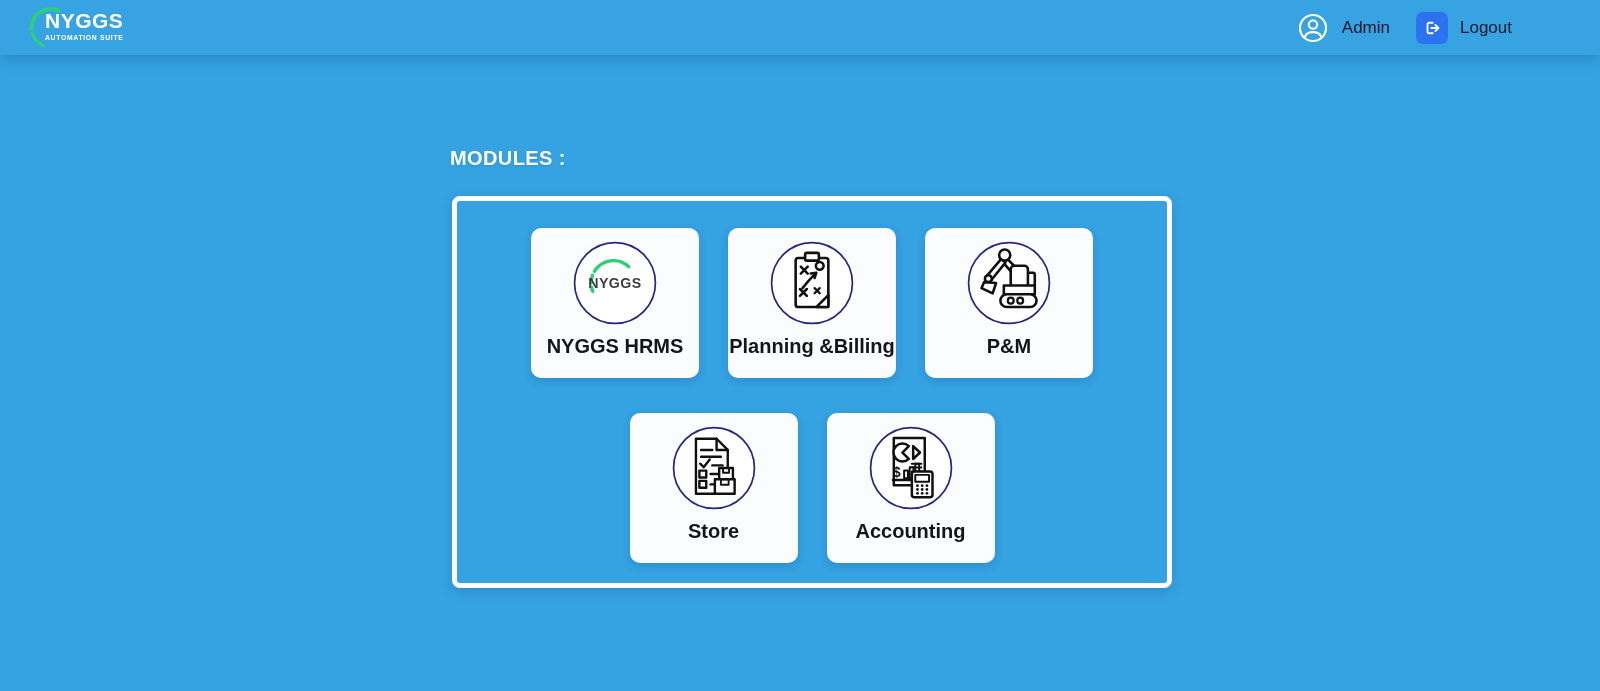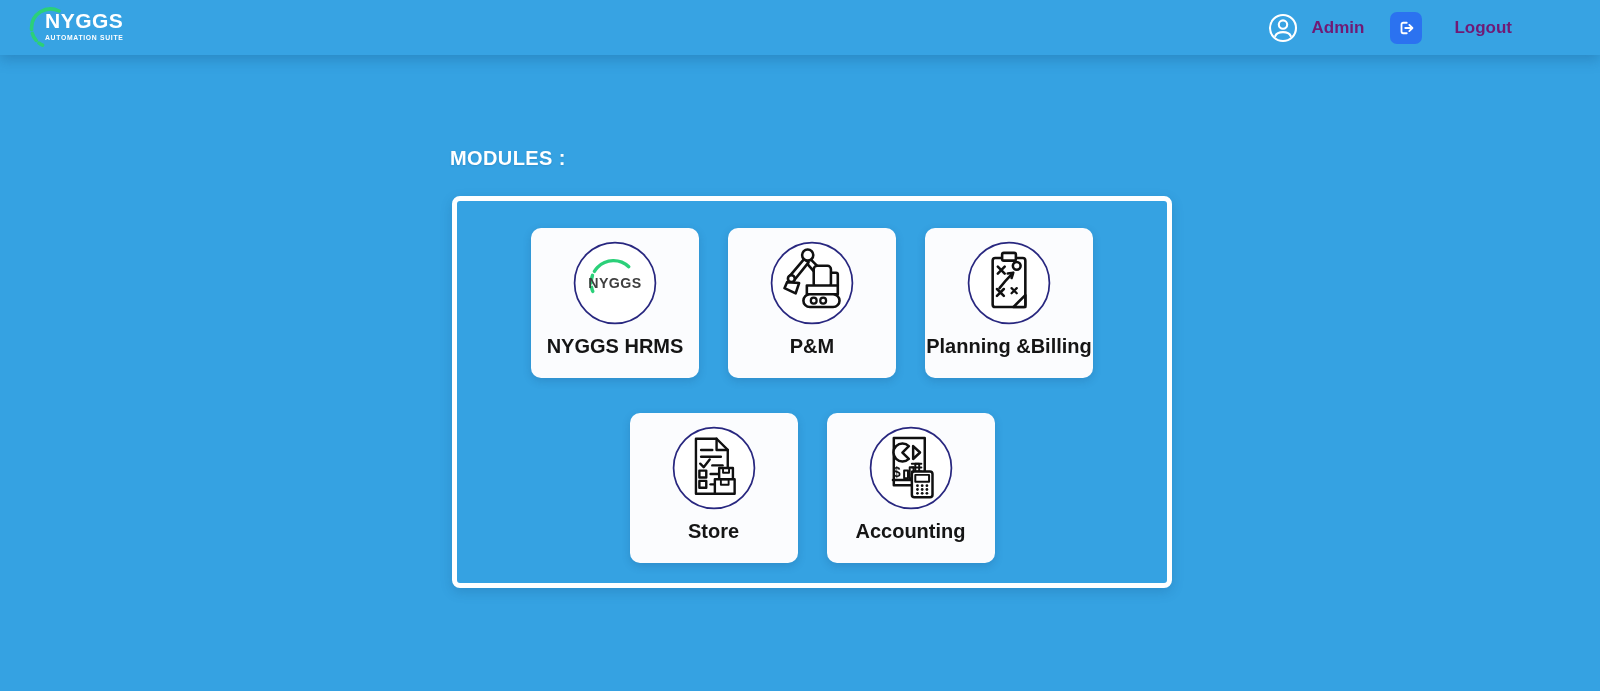--- a/index.html
+++ b/index.html
@@ -25,24 +25,24 @@
   .brand { position:relative; height:48px; width:120px; cursor:pointer; }
   .brand svg.arc { position:absolute; left:0; top:1px; }
   .brand-text { position:absolute; left:17px; top:5px; color:#ffffff; }
   .brand-title { font-size:21px; font-weight:bold; letter-spacing:0.5px; line-height:24px; }
   .brand-sub { font-size:6.8px; font-weight:bold; letter-spacing:0.7px; margin-top:1px; }
 
   .header-spacer { flex:1; }
   .header-right { display:flex; align-items:center; }
   .user-icon-wrap { display:flex; align-items:center; margin-right:14px; }
   .header-label {
-    color:#701a75; font-size:17px; font-weight:bold; cursor:pointer;
+    color:#0f172a; font-size:17px; font-weight:normal; cursor:pointer;
   }
   .admin-label { margin-right:26px; }
-  .logout-group { display:flex; align-items:center; cursor:pointer;gap:20px; }
+  .logout-group { display:flex; align-items:center; cursor:pointer; }
   .logout-btn {
     width:32px; height:32px; border-radius:7px;
     background:#2b72f0; border:none;
     display:flex; align-items:center; justify-content:center;
     margin-right:12px; cursor:pointer;
   }
 
   
   .modules-heading {
     position:absolute; left:450px; top:147px;
@@ -117,58 +117,58 @@
 
   <div class="modules-row row-1">
 
     <div class="module-card">
       <svg class="icon-svg" width="86" height="86" viewBox="0 0 100 100">
         <circle cx="50" cy="50" r="47" fill="#ffffff" stroke="#28277f" stroke-width="2"></circle>
         <path d="M66,31 A26,26 0 1 0 66,69" fill="none" stroke="#2bd079" stroke-width="4" stroke-linecap="round" stroke-dasharray="46 5 9 5 5 80"></path>
         <text x="50" y="55.5" text-anchor="middle" font-family="Liberation Sans, sans-serif" font-size="16.5" font-weight="bold" fill="#3f3f3f" letter-spacing="0.5">NYGGS</text>
       </svg>
       <div class="module-label">NYGGS HRMS</div>
+    </div>
+
+    <div class="module-card">
+      <svg class="icon-svg" width="86" height="86" viewBox="0 0 100 100">
+        <circle cx="50" cy="50" r="47" fill="#ffffff" stroke="#28277f" stroke-width="2"></circle>
+        <g stroke="#101010" stroke-width="3" fill="#ffffff" stroke-linejoin="round" stroke-linecap="round">
+          <rect x="31" y="21" width="38" height="57" rx="3"></rect>
+          <path d="M55,78 L69,64 L69,78 Z"></path>
+          <rect x="42" y="15" width="16" height="9" rx="2"></rect>
+          <path d="M37,31 l8,8 M45,31 l-8,8" fill="none"></path>
+          <circle cx="59" cy="30" r="4.5" fill="none"></circle>
+          <path d="M39,56 Q46,47 53,40" fill="none"></path>
+          <path d="M55,38 l-6.5,1 M55,38 l-2,6.2" fill="none"></path>
+          <path d="M36,57 l8,8 M44,57 l-8,8" fill="none"></path>
+          <path d="M53,56 l6,6 M59,56 l-6,6" fill="none" stroke-width="2.6"></path>
+        </g>
+      </svg>
+      <div class="module-label">Planning &amp;Billing</div>
     </div>
 
     <div class="module-card">
       <svg class="icon-svg" width="86" height="86" viewBox="0 0 100 100">
         <circle cx="50" cy="50" r="47" fill="#ffffff" stroke="#28277f" stroke-width="2"></circle>
         <g stroke="#101010" stroke-width="3" fill="#ffffff" stroke-linejoin="round" stroke-linecap="round">
           <rect x="68" y="38" width="12" height="17" rx="2"></rect>
           <path d="M47,21 L63,37 L57,42 L43,26 Z"></path>
           <rect x="52" y="30" width="20" height="25" rx="4"></rect>
           <path d="M41,22 L46,26 L30,46 L24,42 Z"></path>
           <circle cx="45" cy="17.5" r="6.5"></circle>
           <circle cx="26" cy="45" r="4"></circle>
           <path d="M21,49 L35,50 L31,62 L18,56 Z"></path>
           <rect x="44" y="53" width="36" height="10"></rect>
           <rect x="40" y="63" width="42" height="15" rx="7.5"></rect>
           <circle cx="52" cy="70.5" r="3.4" fill="none" stroke-width="2.6"></circle>
           <circle cx="63" cy="70.5" r="3.4" fill="none" stroke-width="2.6"></circle>
         </g>
       </svg>
       <div class="module-label">P&amp;M</div>
-    </div>
-
-    <div class="module-card">
-      <svg class="icon-svg" width="86" height="86" viewBox="0 0 100 100">
-        <circle cx="50" cy="50" r="47" fill="#ffffff" stroke="#28277f" stroke-width="2"></circle>
-        <g stroke="#101010" stroke-width="3" fill="#ffffff" stroke-linejoin="round" stroke-linecap="round">
-          <rect x="31" y="21" width="38" height="57" rx="3"></rect>
-          <path d="M55,78 L69,64 L69,78 Z"></path>
-          <rect x="42" y="15" width="16" height="9" rx="2"></rect>
-          <path d="M37,31 l8,8 M45,31 l-8,8" fill="none"></path>
-          <circle cx="59" cy="30" r="4.5" fill="none"></circle>
-          <path d="M39,56 Q46,47 53,40" fill="none"></path>
-          <path d="M55,38 l-6.5,1 M55,38 l-2,6.2" fill="none"></path>
-          <path d="M36,57 l8,8 M44,57 l-8,8" fill="none"></path>
-          <path d="M53,56 l6,6 M59,56 l-6,6" fill="none" stroke-width="2.6"></path>
-        </g>
-      </svg>
-      <div class="module-label">Planning &amp;Billing</div>
     </div>
 
   </div>
 
   <div class="modules-row row-2">
 
     <div class="module-card">
       <svg class="icon-svg" width="86" height="86" viewBox="0 0 100 100">
         <circle cx="50" cy="50" r="47" fill="#ffffff" stroke="#28277f" stroke-width="2"></circle>
         <g stroke="#101010" stroke-width="2.8" fill="#ffffff" stroke-linejoin="round" stroke-linecap="round">

